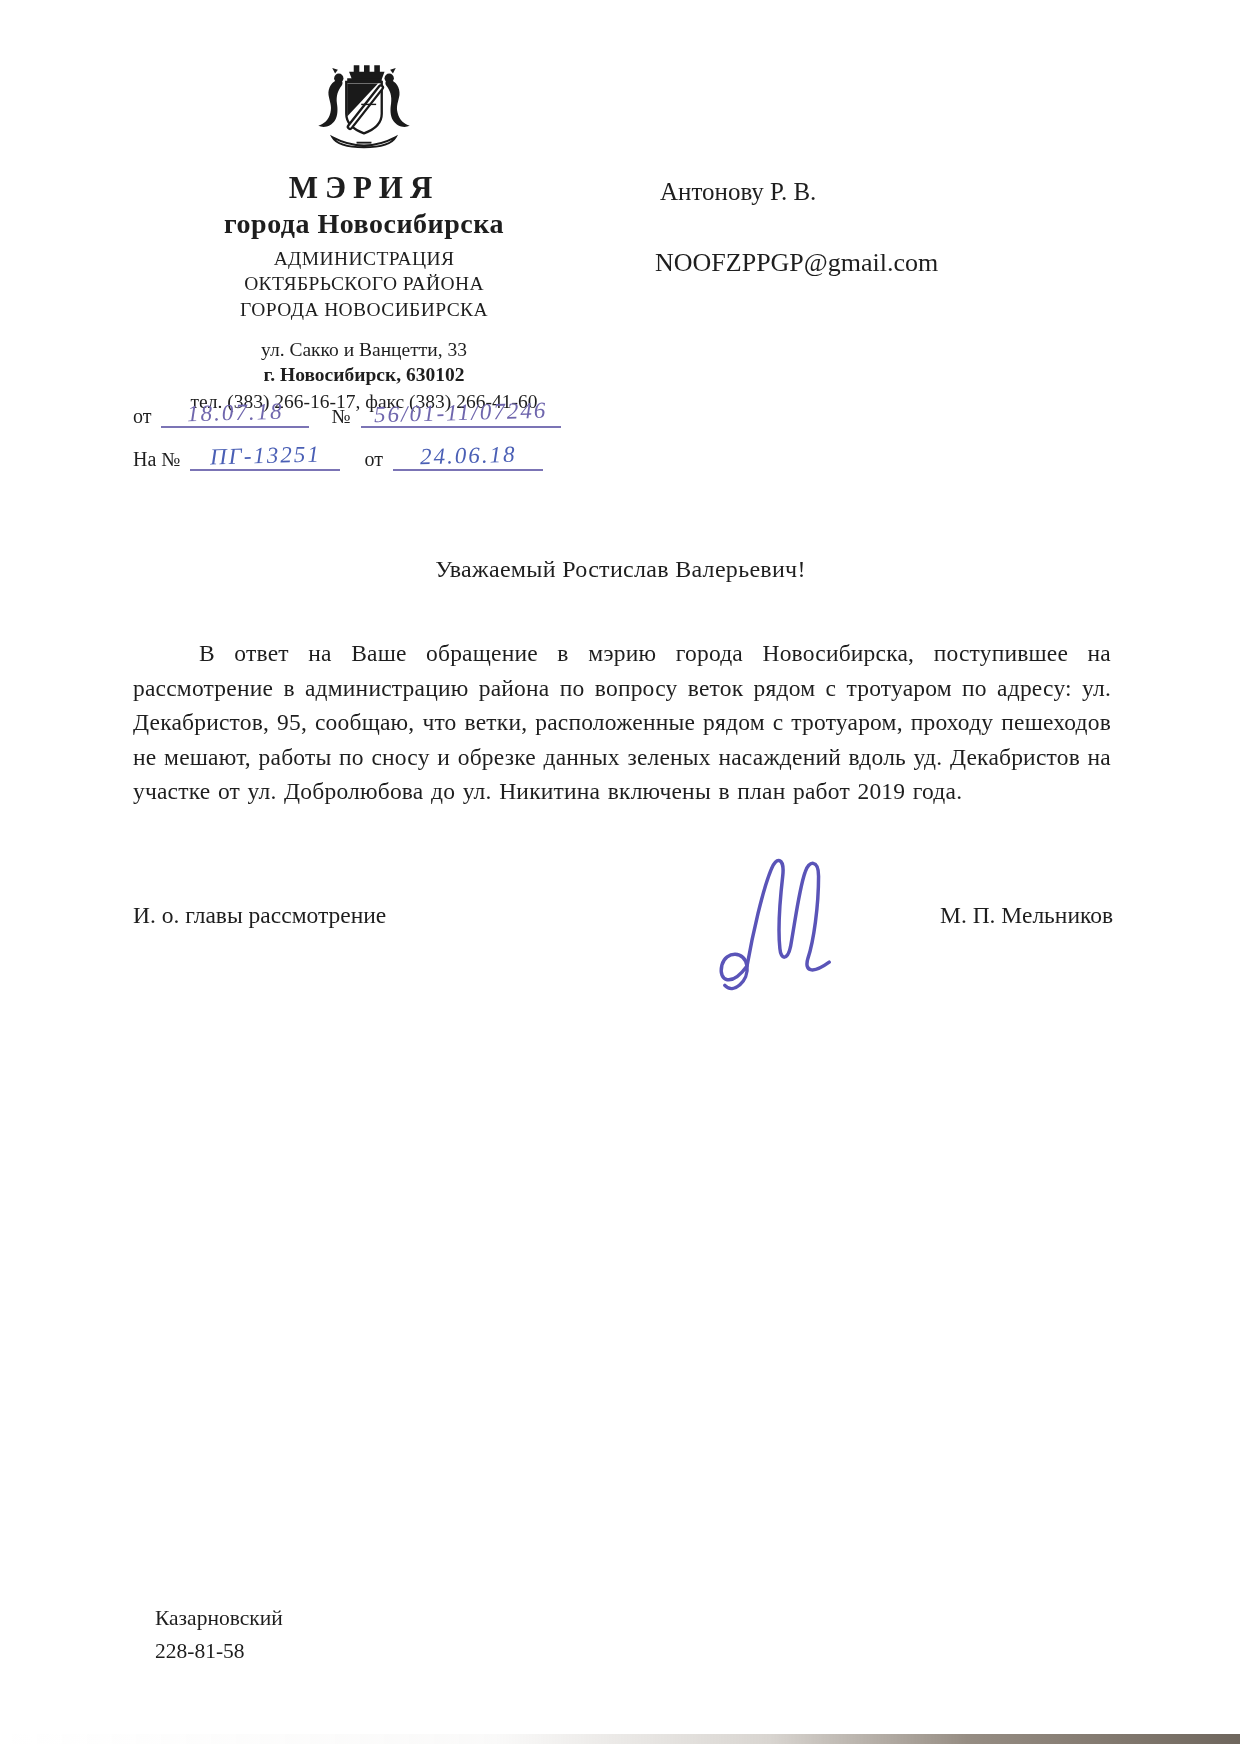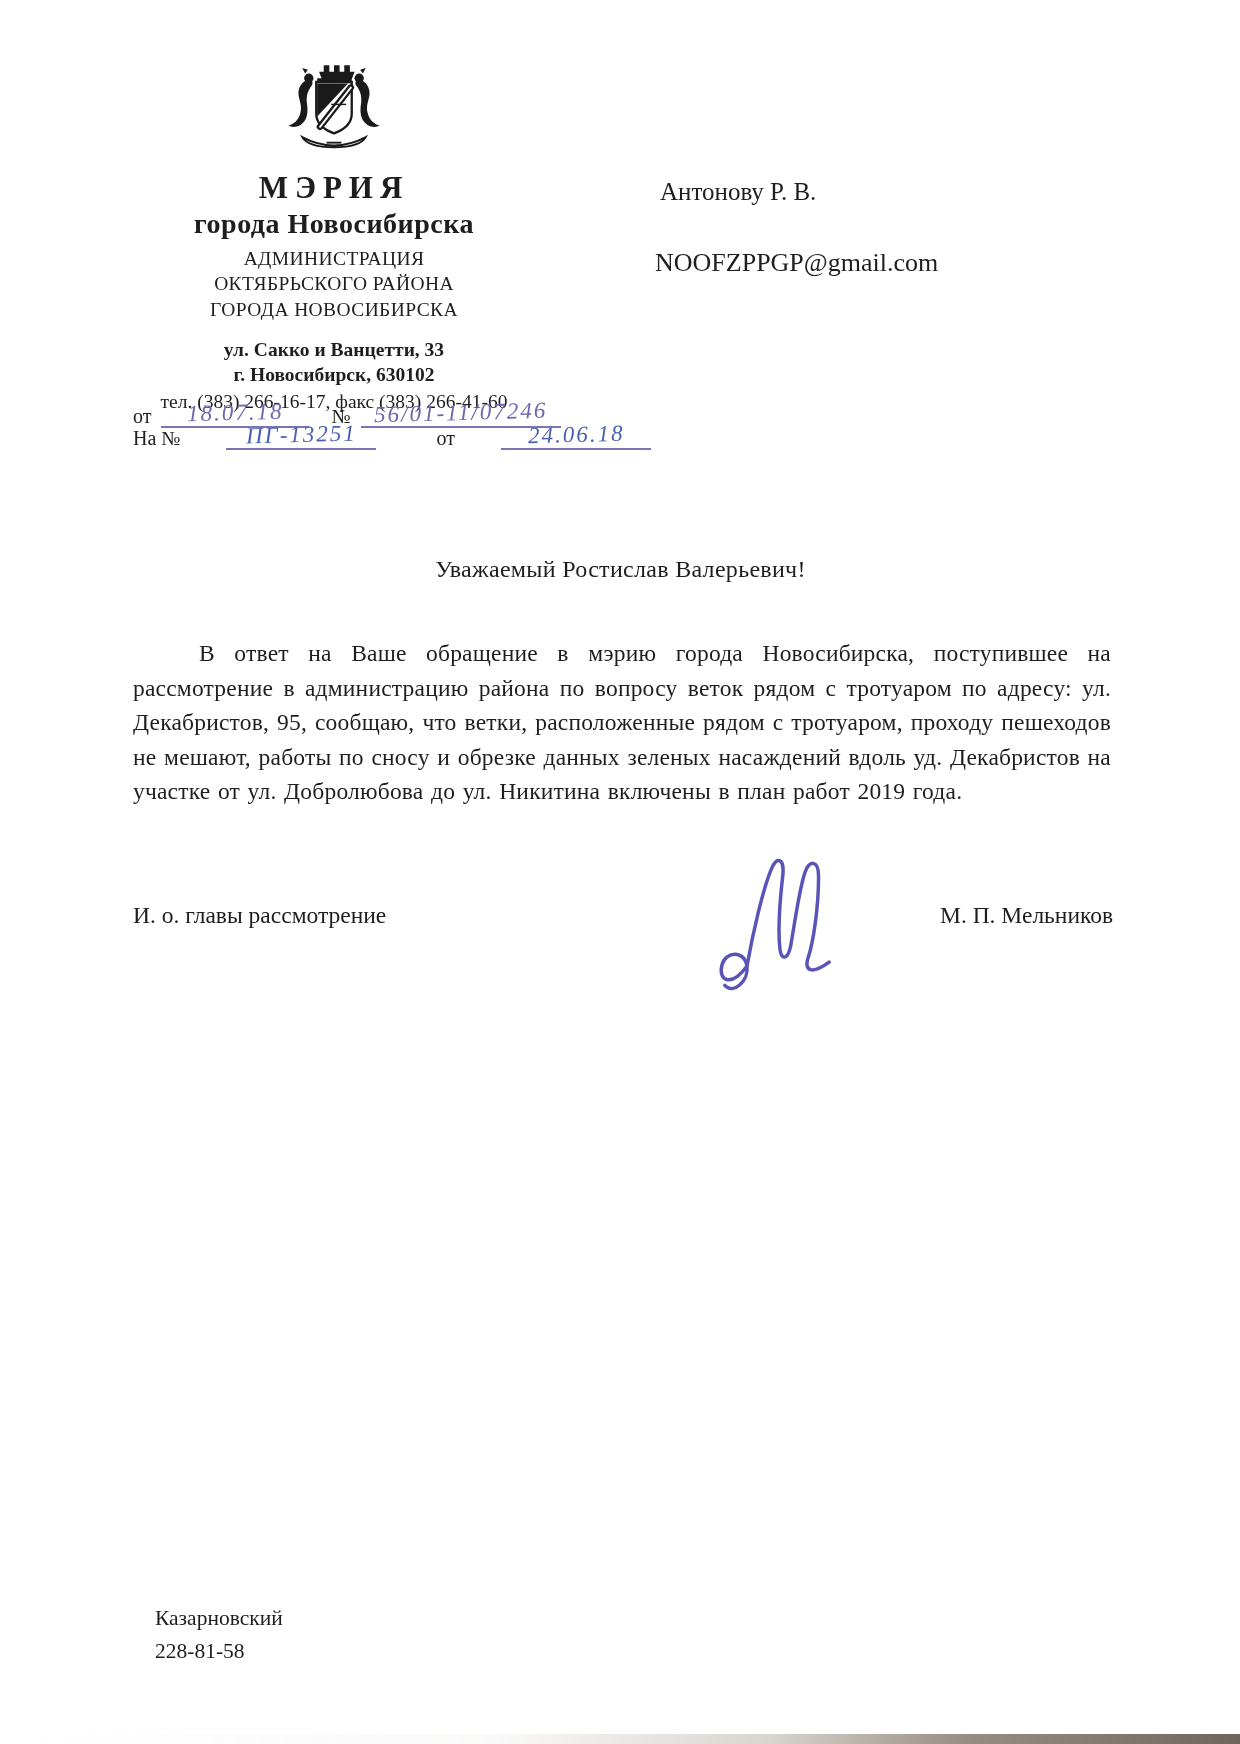--- a/index.html
+++ b/index.html
@@ -7,28 +7,28 @@
     position:relative;
     width:1240px;height:1744px;
     background:#fff;
     font-family:"Liberation Serif", serif;
     color:#1e1e1e;
     overflow:hidden;
     margin:0 auto;
   }
   
   .letterhead{
-    position:absolute;left:94px;top:58px;width:480px;
+    position:absolute;left:124px;top:58px;width:480px;
     text-align:center;
   }
   .crest{display:inline-block;width:112px;height:104px;margin-bottom:8px;}
   .org1{font-size:31px;font-weight:bold;letter-spacing:7px;line-height:1.15;}
   .org2{font-size:28px;font-weight:bold;letter-spacing:0.5px;margin-top:2px;}
   .dept{font-size:19.5px;letter-spacing:0.4px;line-height:1.32;margin-top:6px;}
-  .addr{font-size:19.5px;font-weight:bold;line-height:1.3;margin-top:14px;}
+  .addr{font-size:19.5px;font-weight:normal;line-height:1.3;margin-top:14px;}
   .addr2{font-size:19.5px;font-weight:bold;line-height:1.3;}
   .contacts{font-size:19.5px;line-height:1.3;margin-top:1px;}
   
   .refrow{position:absolute;left:133px;font-size:20px;display:flex;align-items:flex-end;}
   .refrow .lbl{white-space:nowrap;padding-right:10px;}
   .uline{
     display:inline-block;border-bottom:2px solid #7b74b5;
     text-align:center;position:relative;height:28px;
   }
   .hand{
@@ -118,21 +118,21 @@
     <span class="lbl">от</span>
     <span class="uline" style="width:148px;">
       <span class="hand">18.07.18</span>
     </span>
     <span class="lbl" style="padding-left:22px;">№</span>
     <span class="uline" style="width:200px;">
       <span class="hand">56/01-11/07246</span>
     </span>
   </div>
 
-  <div class="refrow" style="top:420px;gap:36px;">
+  <div class="refrow" style="top:441px;">
     <span class="lbl">На №</span>
     <span class="uline" style="width:150px;">
       <span class="hand blue">ПГ-13251</span>
     </span>
     <span class="lbl" style="padding-left:24px;">от</span>
     <span class="uline" style="width:150px;">
       <span class="hand blue">24.06.18</span>
     </span>
   </div>
 

